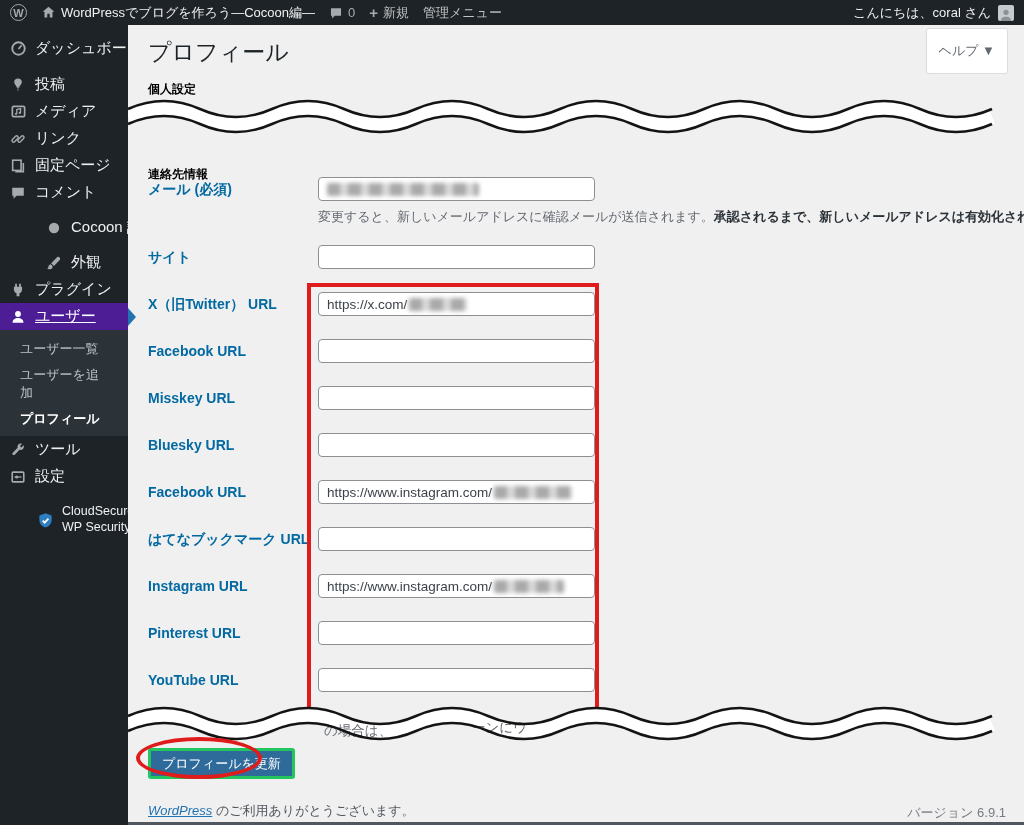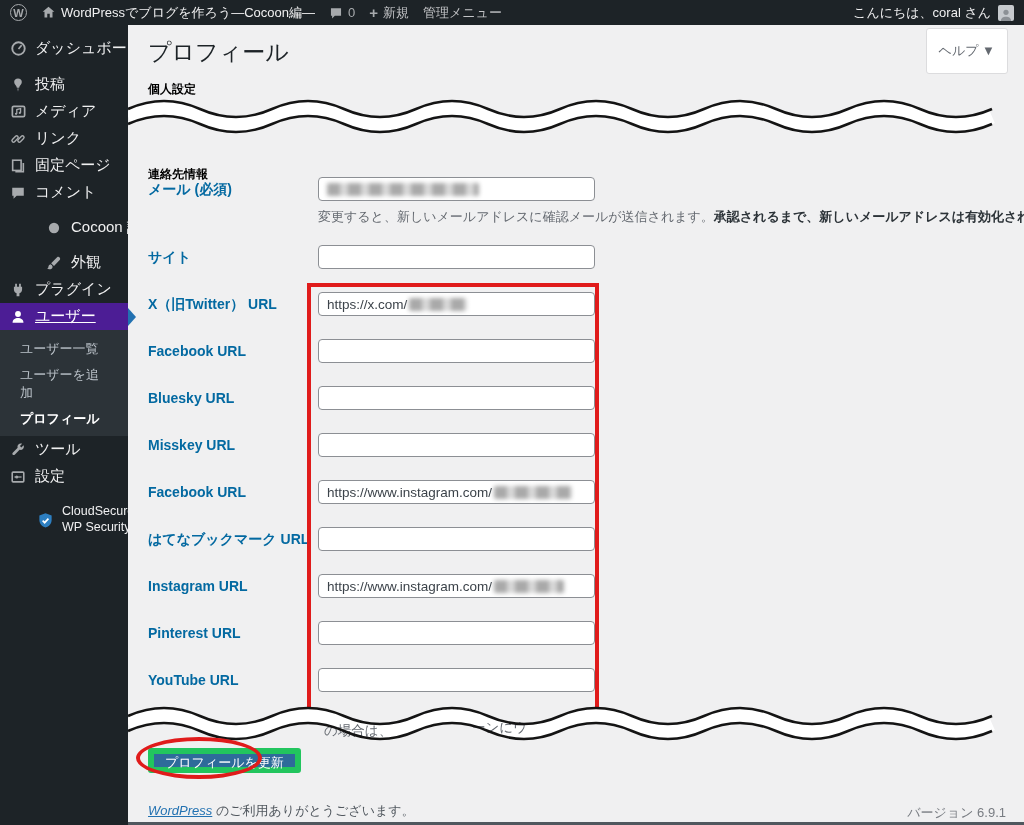--- a/index.html
+++ b/index.html
@@ -54,22 +54,22 @@
             display:flex; align-items:center; padding:0 8px; font-size:13.5px; color:#3c434a; cursor:text; }
   .blur { display:inline-block; height:13px; border-radius:2px; filter:blur(2.2px);
           background:repeating-linear-gradient(90deg,#a9a9a9 0 13px,#d8d8d8 13px 21px); }
   .blur-email { width:152px; } .blur-x { width:58px; margin-left:2px; } .blur-fb { width:78px; margin-left:2px; } .blur-ig { width:70px; margin-left:2px; }
   .fdesc { font-size:13px; color:#646970; margin-top:7px; white-space:nowrap; }
   .fdesc b { color:#2c3338; }
   .frow-email { margin-bottom:19px; }
 
   .red-rect { position:absolute; left:179px; top:258px; width:292px; height:450px; z-index:2;
               border:4px solid #e01b1b; border-bottom:none; pointer-events:none; }
-  .btn-primary { position:absolute; left:20px; top:723px; height:25px; padding:0 11px; background:#2e6b9a;
-                 border:6px solid #22c55e; border-radius:3px; color:#fff; font-size:13px; cursor:pointer; z-index:5;
+  .btn-primary { position:absolute; left:20px; top:723px; height:31px; padding:0 11px; background:#2e6b9a;
+                 border:3px solid #22c55e; border-radius:3px; color:#fff; font-size:13px; cursor:pointer; z-index:5;
                  font-family:inherit; }
   .red-ellipse { position:absolute; left:8px; top:712px; width:126px; height:42px; border:4px solid #e01b1b;
                  border-radius:50%; z-index:6; pointer-events:none; }
 
   .footer-left { position:absolute; left:20px; top:777px; font-size:13px; color:#50575e; z-index:1; }
   .footer-left a { color:#2271b1; font-style:italic; text-decoration:underline; cursor:pointer;margin-top:45px; }
   .footer-right { position:absolute; right:18px; top:779px; font-size:13px; color:#787c82; }
   .bottom-strip { position:absolute; left:0; right:0; bottom:0; height:3px; background:#50575e; }
 </style>
 </head>
@@ -274,27 +274,27 @@
           </div>
         </div>
     </div>
     <div class="frow">
       <div class="flabel">Facebook URL</div>
       <div class="fctrl">
           <div class="tinput"></div>
         </div>
     </div>
     <div class="frow">
+      <div class="flabel">Misskey URL</div>
+      <div class="fctrl">
+          <div class="tinput"></div>
+        </div>
+    </div>
+    <div class="frow">
       <div class="flabel">Bluesky URL</div>
-      <div class="fctrl">
-          <div class="tinput"></div>
-        </div>
-    </div>
-    <div class="frow">
-      <div class="flabel">Misskey URL</div>
       <div class="fctrl">
           <div class="tinput"></div>
         </div>
     </div>
     <div class="frow">
       <div class="flabel">Facebook URL</div>
       <div class="fctrl">
           <div class="tinput">
             <span>https://www.instagram.com/</span>
             <span class="blur blur-fb"></span>

